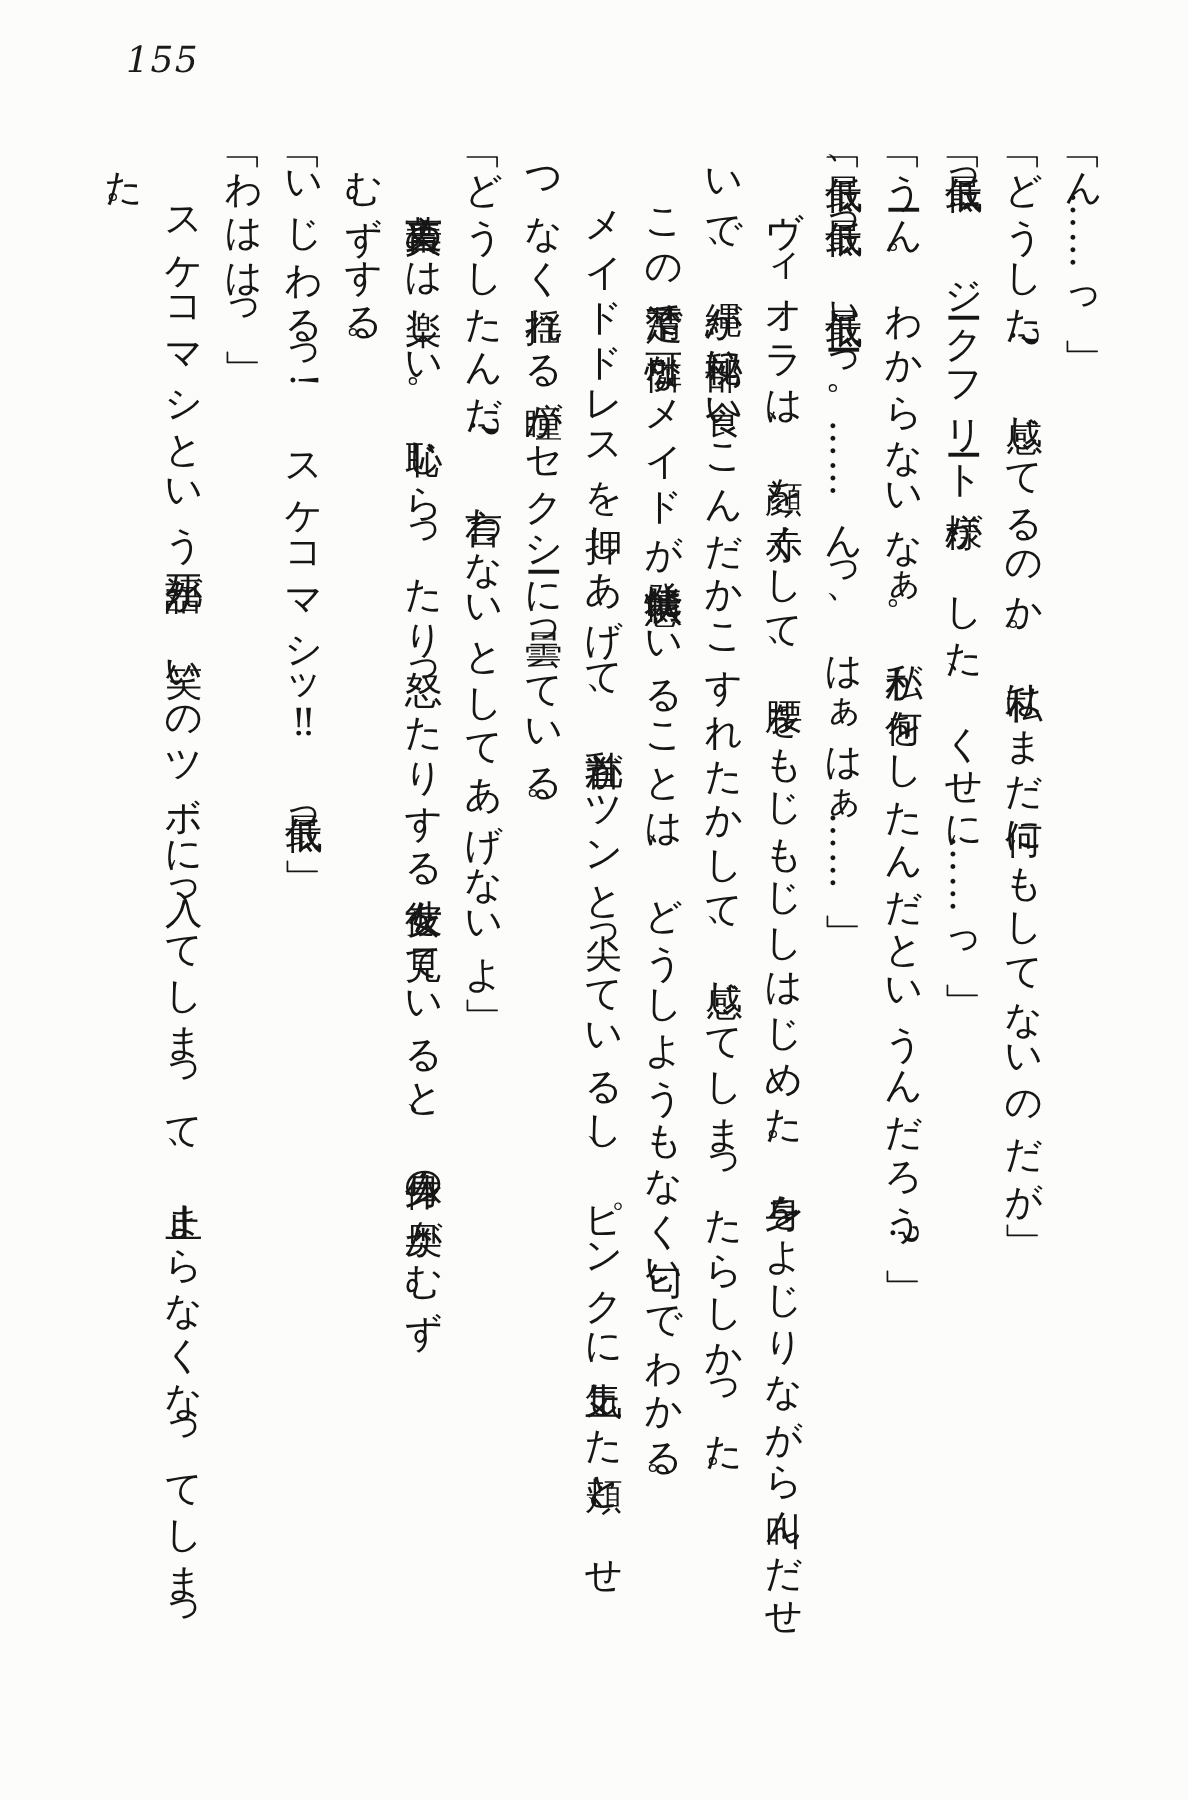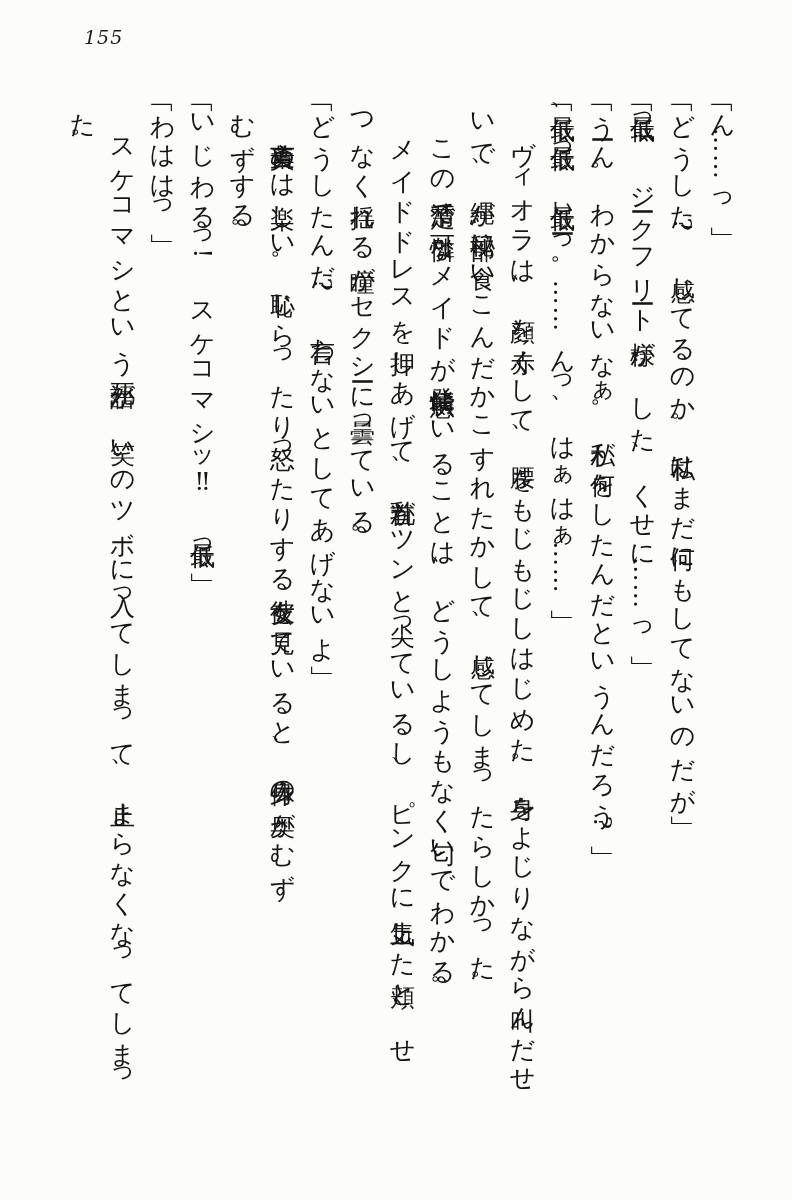--- a/index.html
+++ b/index.html
@@ -17,21 +17,21 @@
     position: relative;
     width: 792px;
     height: 1200px;
     background: #fcfcfa;
     color: #161616;
   }
   .page-number {
     position: absolute;
     top: 26px;
     left: 84px;
-    font-size: 19px;
+    font-size: 24px;
     font-style: italic;
     letter-spacing: 1px;
     color: #1b1b1b;
     font-family: "DejaVu Serif", "Liberation Serif", serif;
   }
   .text-block {
     position: absolute;
     top: 96px;
     right: 50px;
     height: 1046px;

